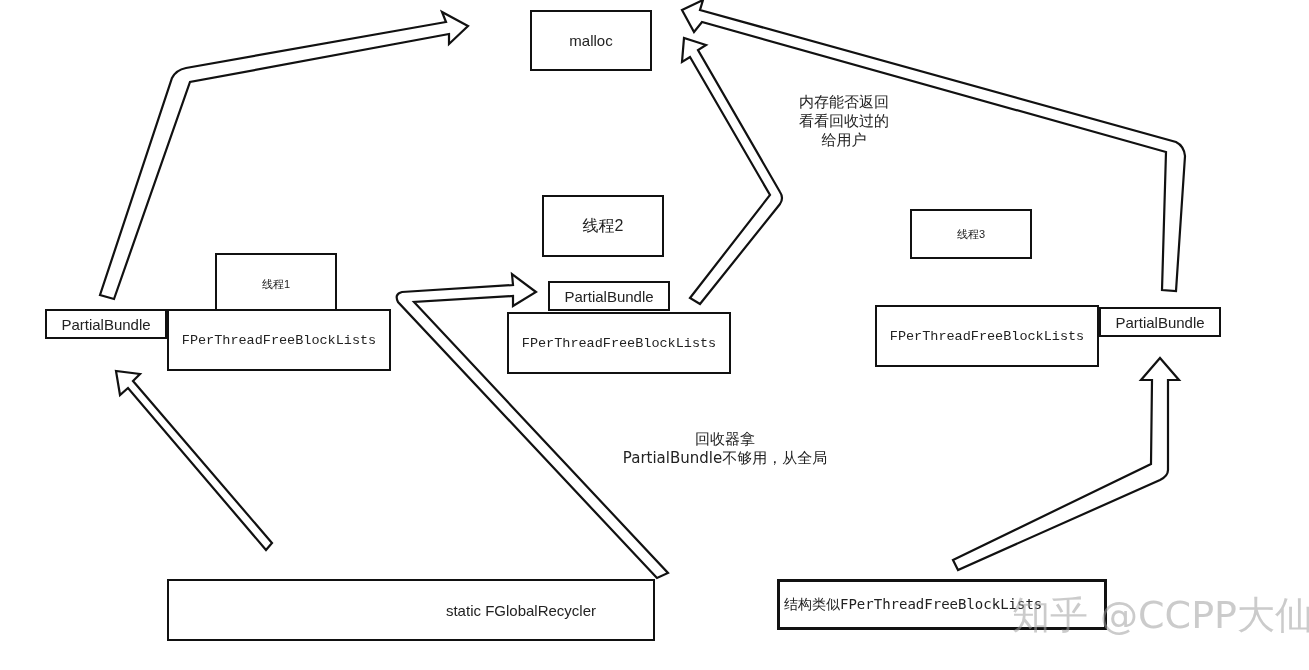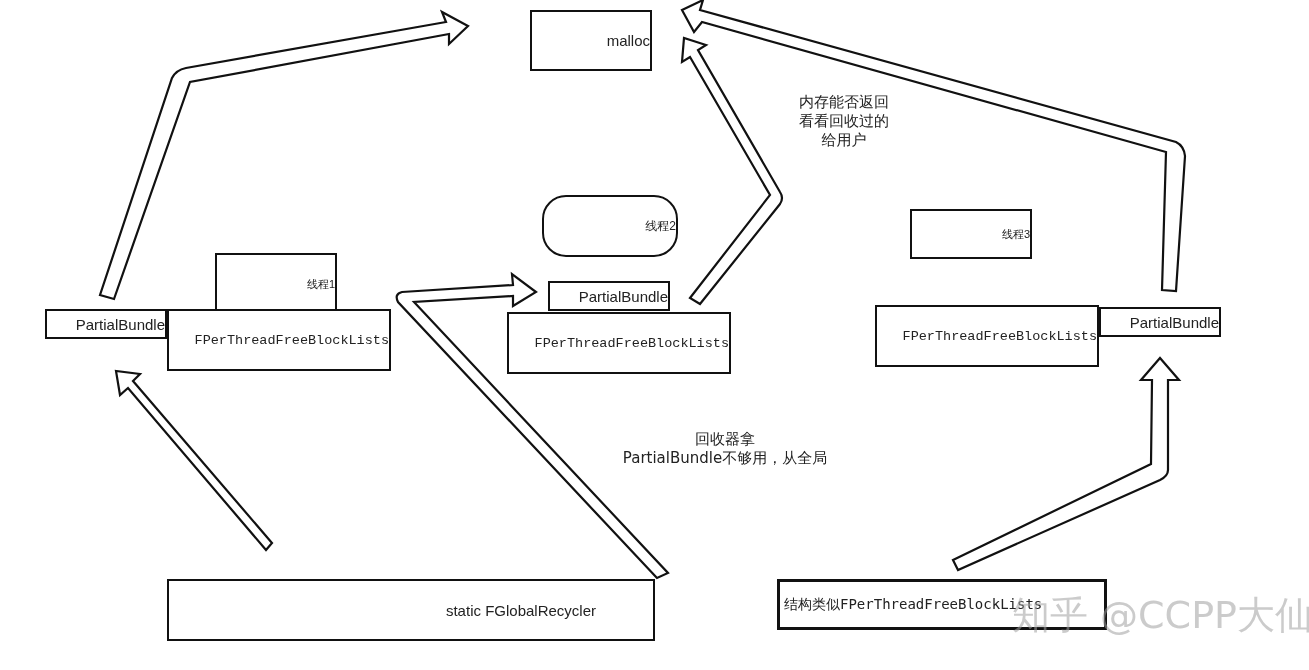--- a/index.html
+++ b/index.html
@@ -1,17 +1,17 @@
 <!DOCTYPE html>
 <html><head>
 <meta charset="utf-8">
 <style>
   html, body { margin: 0; padding: 0; background: #ffffff; }
   body { width: 1309px; height: 670px; position: relative; overflow: hidden; font-family: "Liberation Sans", sans-serif; color: #222; }
-  .box { position: absolute; box-sizing: border-box; border: 2px solid #111; background: #fff; display: flex; align-items: center; justify-content: flex-end; }
+  .box { position: absolute; box-sizing: border-box; border: 2px solid #111; background: #fff; display: flex; align-items: center; justify-content: center; }
   .sans { font-family: "Liberation Sans", "DejaVu Sans", sans-serif; }
   .mono { font-family: "Liberation Mono", "DejaVu Sans Mono", monospace; letter-spacing: 0; }
   .note { position: absolute; text-align: center; font-family: "DejaVu Sans", "Liberation Sans", sans-serif; font-size: 15px; line-height: 19px; color: #222; }
   svg.arrows { position: absolute; left: 0; top: 0; width: 1309px; height: 670px; }
   .arrow { fill: #fff; stroke: #111; stroke-width: 2.2; stroke-linejoin: miter; }
   .watermark { position: absolute; font-family: "DejaVu Sans", sans-serif; font-size: 38px; color: rgba(160,160,160,0.55); white-space: nowrap; }
 </style>
 </head>
 <body>
 
@@ -37,21 +37,21 @@
 <div class="box sans" style="left:215px; top:209px; width:122px; height:62px; font-size:11px;margin-top:44px;">
   <span>线程1</span>
 </div>
 <div class="box sans" style="left:45px; top:309px; width:122px; height:30px; font-size:15px;">
   <span>PartialBundle</span>
 </div>
 <div class="box mono" style="left:167px; top:309px; width:224px; height:62px; font-size:13.5px;">
   <span>FPerThreadFreeBlockLists</span>
 </div>
 
-<div class="box sans" style="left:542px; top:195px; width:136px; height:62px; font-size:12px;border-radius:24px;">
+<div class="box sans" style="left:542px; top:195px; width:122px; height:62px; font-size:16px;">
   <span>线程2</span>
 </div>
 <div class="box sans" style="left:548px; top:281px; width:122px; height:30px; font-size:15px;">
   <span>PartialBundle</span>
 </div>
 <div class="box mono" style="left:507px; top:312px; width:224px; height:62px; font-size:13.5px;">
   <span>FPerThreadFreeBlockLists</span>
 </div>
 
 <div class="box sans" style="left:910px; top:209px; width:122px; height:50px; font-size:11px;">

